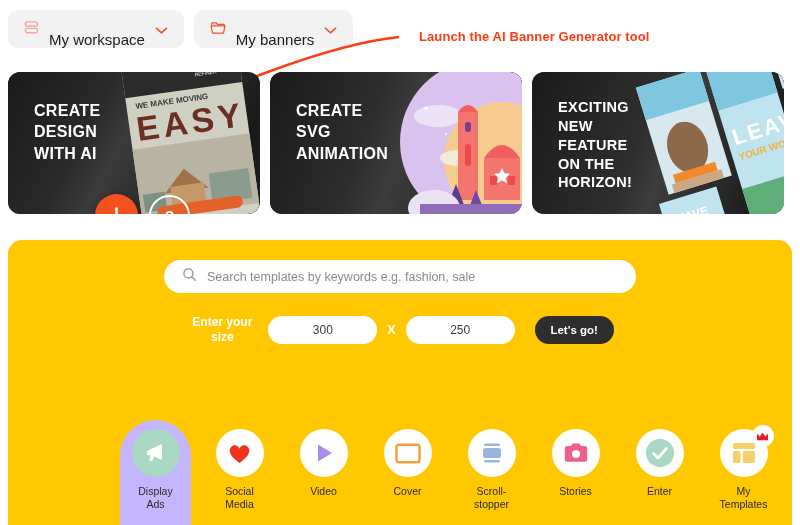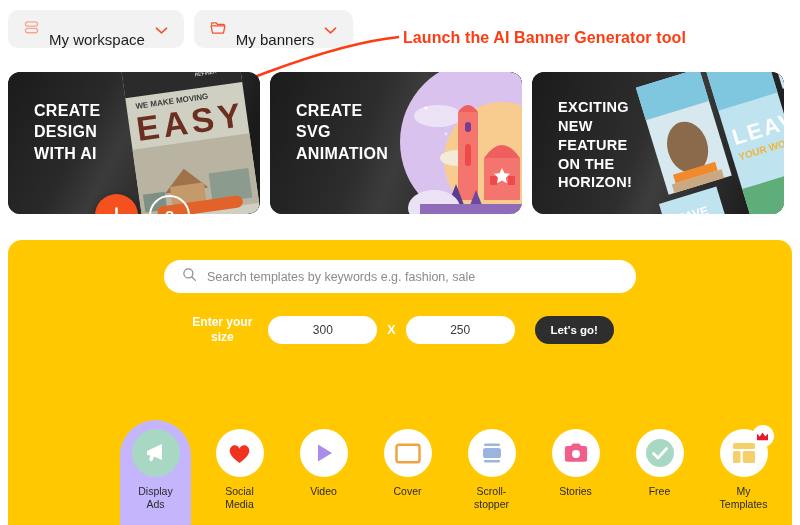--- a/index.html
+++ b/index.html
@@ -18,22 +18,22 @@
     height: 38px; padding: 0 16px;
     background: #f2f2f2; border-radius: 10px;
     font-size: 15px; color: #1d1d1d;
     cursor: pointer; white-space: nowrap;
   }
   .chip .chip-label { font-size: 15px; margin-top: 20px; }
   .chev { display: block; }
 
   
   .anno-text {
-    position: absolute; left: 403px; top: 29px;
-    font-size: 16px; font-weight: bold; color: #ff3b12;
+    position: absolute; left: 419px; top: 29px;
+    font-size: 13px; font-weight: bold; color: #ff3b12;
     letter-spacing: .1px; white-space: nowrap;
   }
   .anno-arrow { position: absolute; left: 0; top: 0; pointer-events: none; }
 
   
   .cards { position: absolute; left: 8px; top: 72px; display: flex; gap: 10px; }
   .card {
     position: relative; width: 252px; height: 142px;
     border-radius: 12px; overflow: hidden;
     background: #242424; cursor: pointer;
@@ -395,21 +395,21 @@
         <div class="cat-label" style="white-space:pre-line">Stories</div>
       </div>
 
       <div class="cat">
         <div class="cat-icon">
           <svg width="32" height="32" viewBox="0 0 32 32">
             <circle cx="16" cy="16" r="14" fill="#a8d8c4"></circle>
             <path d="M9.5 16.5 L14 21 L22.5 11.5" fill="none" stroke="#ffffff" stroke-width="2.8" stroke-linecap="round" stroke-linejoin="round"></path>
           </svg>
         </div>
-        <div class="cat-label" style="white-space:pre-line">Free</div>
+        <div class="cat-label" style="white-space:pre-line">Enter</div>
       </div>
 
       <div class="cat">
         <div class="cat-icon">
           <svg width="26" height="24" viewBox="0 0 26 24">
             <rect x="2" y="2" width="22" height="6" rx="1.6" fill="#f5cf6a"></rect>
             <rect x="2" y="10" width="7.5" height="12" rx="1.6" fill="#f5cf6a"></rect>
             <rect x="11.8" y="10" width="12.2" height="12" rx="1.6" fill="#f5cf6a"></rect>
           </svg>
           <span class="crown">

